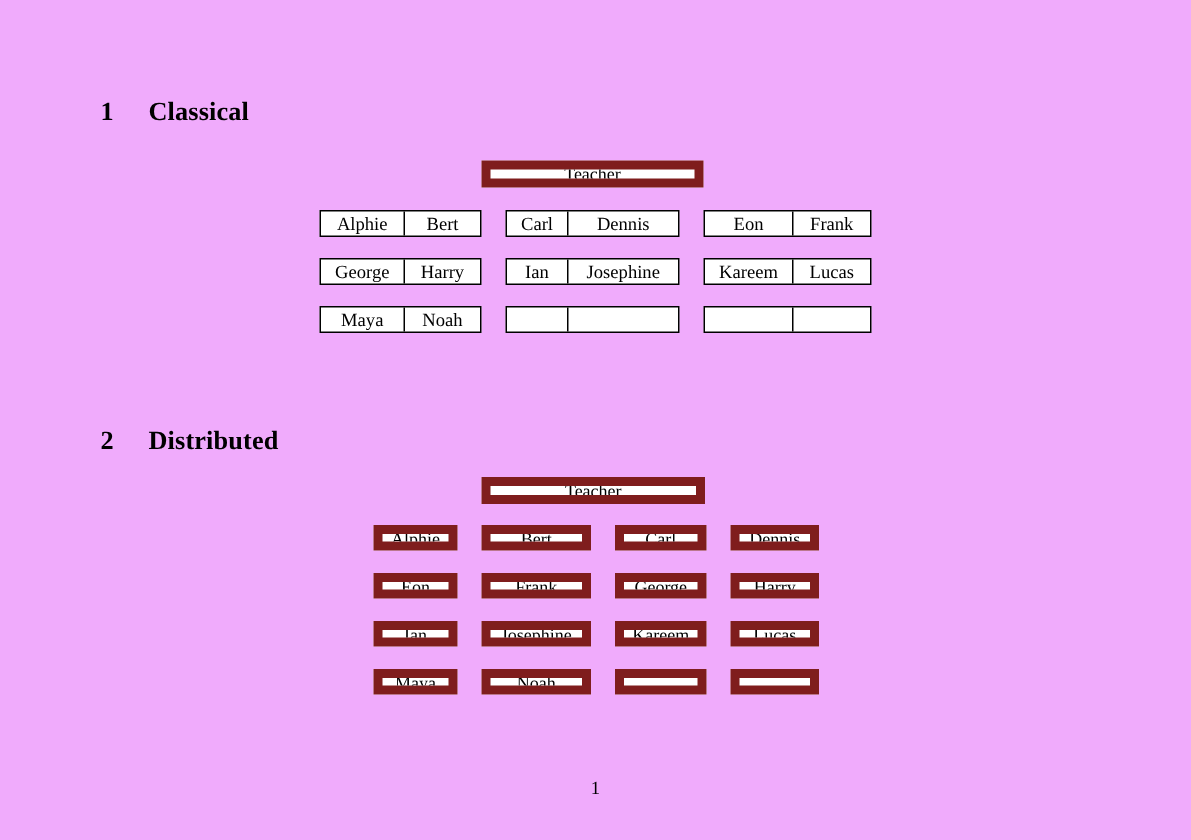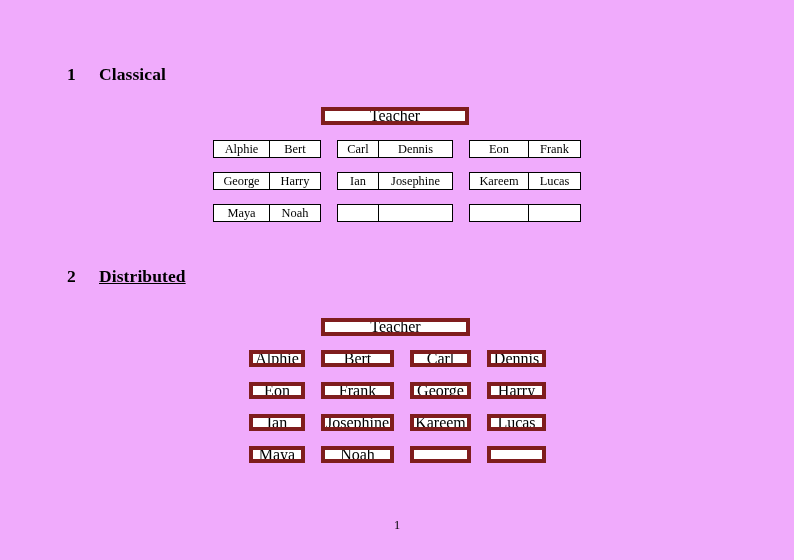--- a/index.html
+++ b/index.html
@@ -29,29 +29,29 @@
     font-size: 17.5px;
     line-height: 1;
     white-space: nowrap;
     letter-spacing: 0.1px;
   }
   .section-heading .sec-num {
     display: inline-block;
     width: 32px;
   }
   #heading-classical   { left: 67px; top: 66px; }
-  #heading-distributed { left: 67px; top: 268px; text-decoration: underline; }
+  #heading-distributed { left: 67px; top: 285px; }
 
   
   .box {
     position: absolute;
     box-sizing: border-box;
-    border: 4px solid #7f1d1d;
+    border: 6px solid #7f1d1d;
     background: #ffffff;
-    font-size: 16px;
+    font-size: 12px;
     line-height: 1;
     display: flex;
     align-items: center;
     justify-content: center;
     white-space: nowrap;
     overflow: hidden;
   }
 
   
   .pair-table {

